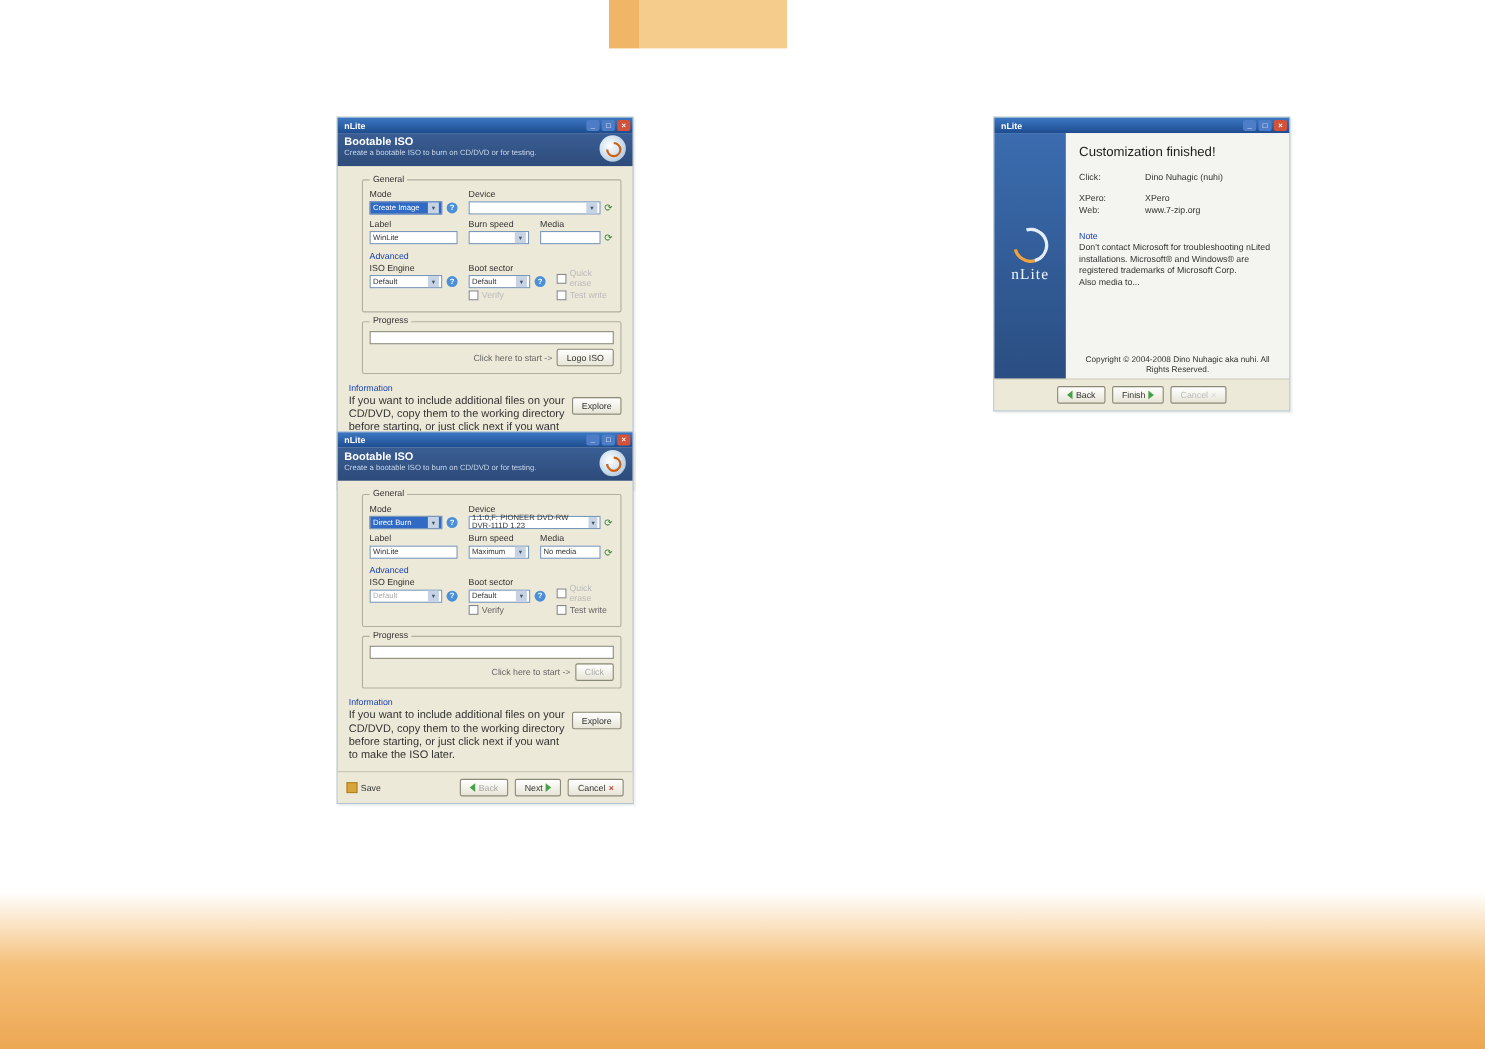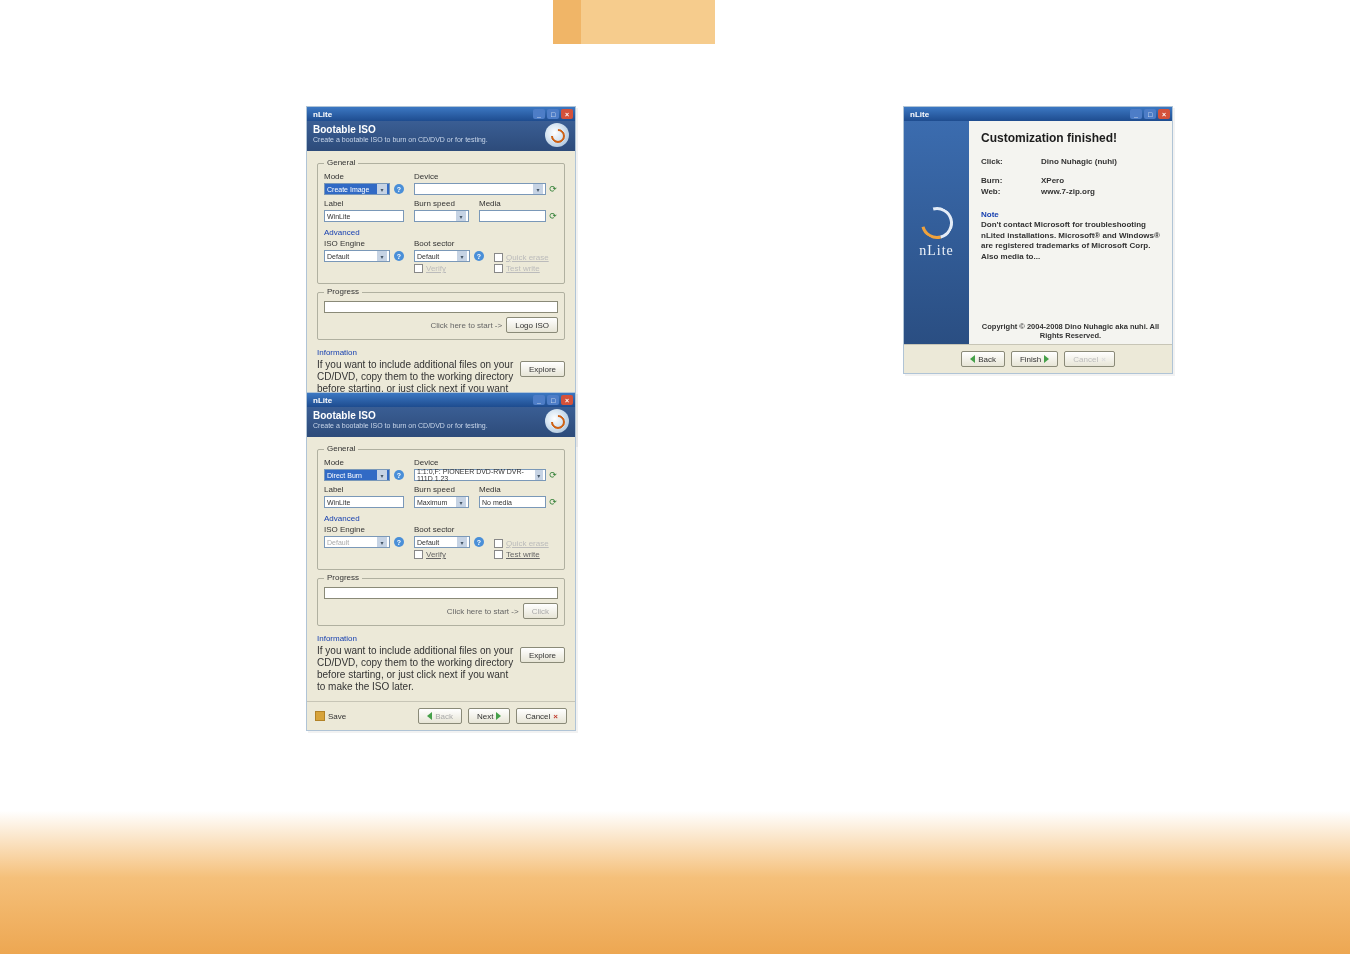--- a/index.html
+++ b/index.html
@@ -54,41 +54,42 @@
   .header-icon::after {
     content:""; position:absolute; left:6px; top:6px; width:10px; height:10px;
     border:2px solid #ce6114; border-left-color:transparent; border-radius:50%;
     transform:rotate(45deg);
   }
   .panel-body { padding: 12px 10px 8px; }
   .groupbox {
     border: 1px solid #b0b0a0; border-radius: 2px;
     padding: 8px 6px 6px; margin-bottom: 8px; position: relative;
     background:#ece9d8;
+    margin-left:12px;
   }
   .groupbox .legend {
     position:absolute; top:-6px; left:6px; background:#ece9d8;
     padding:0 3px; font-size:8px;
   }
   .row { display:flex; gap:10px; margin-bottom:4px;justify-content:space-between; }
   .col { flex:1; display:flex; flex-direction:column; gap:2px; }
   .label { font-size:8px; color:#333; }
   .dropdown, .textfield {
     border:1px solid #7a98b8; background:#fff; height:12px;
     font-size:7px; padding:0 2px; display:flex; align-items:center;
     justify-content:space-between; color:#333;
   }
   .dropdown.blue { background:#316ac5; color:#fff; }
   .dropdown .arrow { background:#c6d3e4; width:10px; height:10px; display:flex;align-items:center;justify-content:center;font-size:6px;color:#456; }
   .help-dot {
     width:10px; height:10px; border-radius:50%; background:#4a8fd8;
     display:inline-flex; align-items:center; justify-content:center;
     color:#fff; font-size:7px; font-weight:bold; margin-left:2px;
   }
-  .checkbox-row { display:flex; align-items:center; gap:3px; font-size:8px; color:#666;text-decoration:underline; }
+  .checkbox-row { display:flex; align-items:center; gap:3px; font-size:8px; color:#666; }
   .checkbox { width:9px; height:9px; border:1px solid #888; background:#fff; }
   .progress-bar { border:1px solid #8a8a78; height:12px; background:#fff; width:100%; }
   .btn {
     border:1px solid #8a8a78; background:linear-gradient(#fff,#e7e5d6);
     height:16px; padding:0 8px; font-size:8px; display:inline-flex;
     align-items:center; justify-content:center; color:#333; border-radius:2px;
   }
   .footer-bar {
     display:flex; justify-content:space-between; align-items:center;
     padding: 6px 8px; border-top:1px solid #c7c5b6; background:#ece9d8;
@@ -115,21 +116,21 @@
   .nlite-logo {
     font-size:14px; letter-spacing:1px; color:#eef3fa; font-family:Georgia,serif;
     margin-top:4px;
   }
   .swirl {
     width:32px;height:32px;border-radius:50%;
     border:3px solid #e4ecf7;
     border-left-color:transparent; border-bottom-color:#f0a23c;
     transform:rotate(30deg);
   }
-  .completion-right { flex:1; background:#f4f4f0; padding:10px 12px 6px; font-size:8px;font-weight:bold; }
+  .completion-right { flex:1; background:#f4f4f0; padding:10px 12px 6px; font-size:8px; }
   .comp-title { font-size:12px; color:#1c1c1c; margin-bottom:12px; }
   .kv { display:flex; gap:20px; font-size:8px; margin-bottom:2px; }
   .kv .k { width:40px; color:#333; }
   .kv .v { color:#333; }
   .note-block { font-size:8px; color:#333; margin-top:14px; line-height:1.3; }
   .copyright { text-align:center; font-size:7.5px; color:#333; margin-top:60px; }
 </style>
 </head>
 <body>
 
@@ -452,21 +453,21 @@
       <div class="nlite-logo">nLite</div>
     </div>
     <div class="completion-right">
       <div class="comp-title">Customization finished!</div>
       <div class="kv">
           <span class="k">Click:</span>
           <span class="v">Dino Nuhagic (nuhi)</span>
         </div>
       <div style="height:8px"></div>
       <div class="kv">
-          <span class="k">Burn:</span>
+          <span class="k">XPero:</span>
           <span class="v">XPero</span>
         </div>
       <div class="kv">
           <span class="k">Web:</span>
           <span class="v">www.7-zip.org</span>
         </div>
       <div class="note-block">
         <div style="color:#1841b0">Note</div>
         <div style="white-space:pre-line">Don't contact Microsoft for troubleshooting nLited installations. Microsoft® and Windows® are registered trademarks of Microsoft Corp.
 Also media to...</div>

